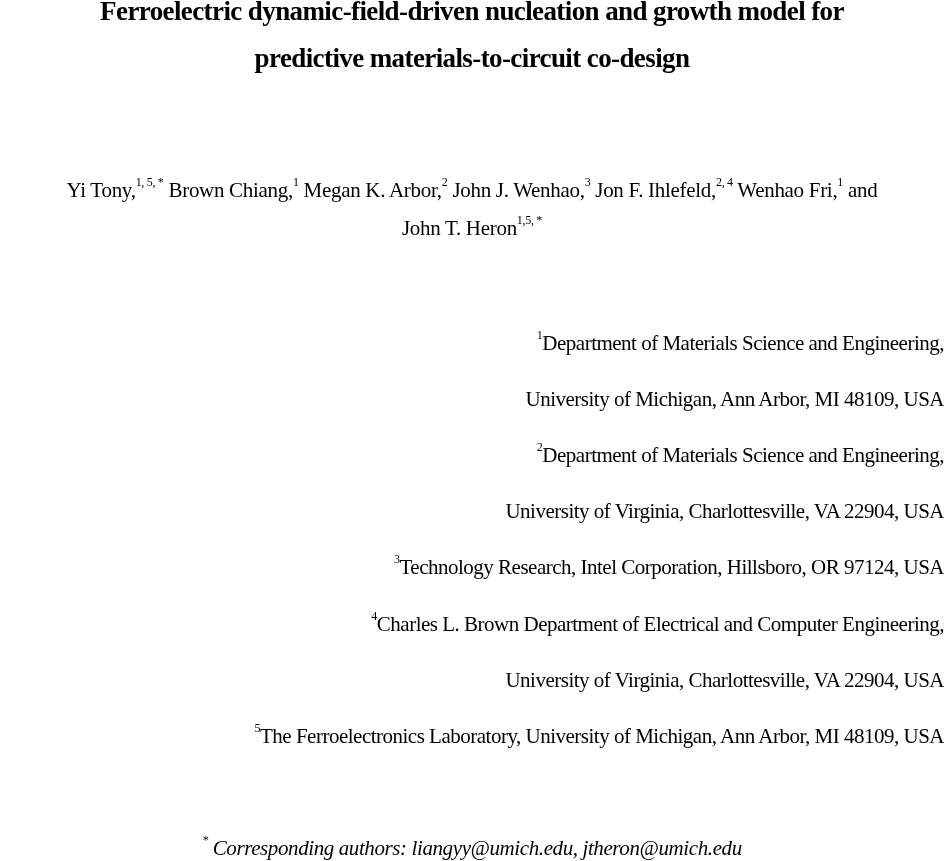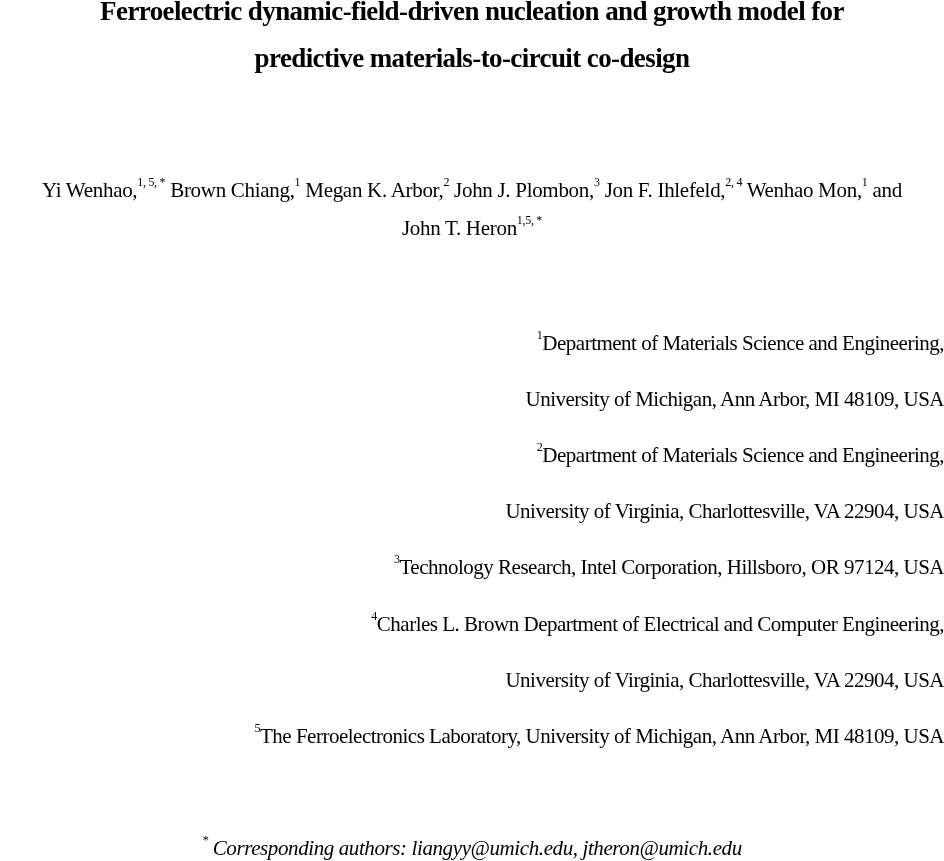--- a/index.html
+++ b/index.html
@@ -17,26 +17,26 @@
 </head>
 <body>
 
 <div>
   <div class="line title" style="top:-4px;">Ferroelectric dynamic-field-driven nucleation and growth model for</div>
   <div class="line title" style="top:43px;">predictive materials-to-circuit co-design</div>
 </div>
 
 <div>
   <div class="line authors" style="top:178px;">
-    <span>Yi Wenhao,</span><sup>1, 5, *</sup>
+    <span>Yi Tony,</span><sup>1, 5, *</sup>
     <span>Brown Chiang,</span><sup>1</sup>
     <span>Megan K. Arbor,</span><sup>2</sup>
-    <span>John J. Plombon,</span><sup>3</sup>
+    <span>John J. Wenhao,</span><sup>3</sup>
     <span>Jon F. Ihlefeld,</span><sup>2, 4</sup>
-    <span>Wenhao Mon,</span><sup>1</sup>
+    <span>Wenhao Fri,</span><sup>1</sup>
     <span>and</span>
   </div>
   <div class="line authors" style="top:216px;">
     <span>John T. Heron</span><sup>1,5, *</sup>
   </div>
 </div>
 
 <div>
   <div class="line aff" style="top:331px;"><sup>1</sup><span>Department of Materials Science and Engineering,</span></div>
   <div class="line aff" style="top:387px;">University of Michigan, Ann Arbor, MI 48109, USA</div>

